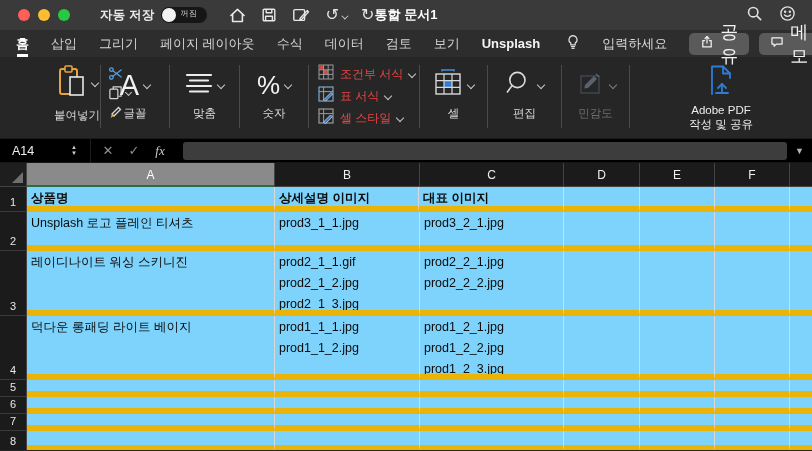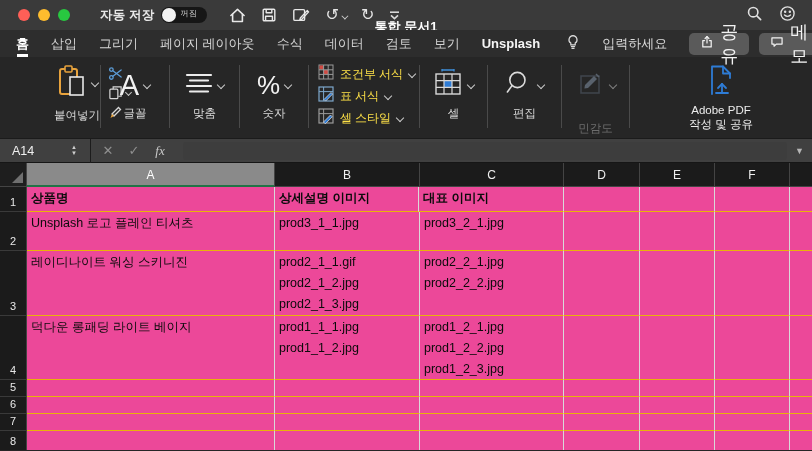--- a/index.html
+++ b/index.html
@@ -12,21 +12,21 @@
   .light { width:12px; height:12px; border-radius:50%; }
   .autosave { display:flex; align-items:center; gap:7px; margin-left:30px; }
   .autosave-label { font-size:12.5px; font-weight:bold; color:#e8e8e8; letter-spacing:.2px; }
   .toggle { width:46px; height:16px; border-radius:8px; background:#161616; display:flex; padding:1px; }
   .knob { width:14px; height:14px; border-radius:50%; background:#f2f2f2; }
   .toggle-state { font-size:8px; color:#cfcfcf; margin-left:4px; letter-spacing:.5px; }
   .qat { display:flex; align-items:center; gap:15px; margin-left:22px; color:#e6e6e6; }
   .qat svg { display:block; }
   .glyph-btn { font-size:16px; color:#e6e6e6; line-height:1; }
   .chev-mini { display:inline-block; width:5px; height:5px; border-right:1.2px solid #cfcfcf; border-bottom:1.2px solid #cfcfcf; transform:rotate(45deg) translateY(-2px); margin-left:2px; }
-  .doc-title { position:absolute; left:50%; top:12px; transform:translateX(-50%); height:30px; display:flex; align-items:center; font-size:13px; font-weight:bold; color:#ffffff; }
+  .doc-title { position:absolute; left:50%; top:0; transform:translateX(-50%); height:30px; display:flex; align-items:center; font-size:13px; font-weight:bold; color:#ffffff; }
   .titlebar-right { margin-left:auto; display:flex; align-items:center; gap:16px; padding-right:6px; }
 
   
   .tabrow { height:27px; background:#2d2d2d; display:flex; align-items:center; padding-left:16px; gap:22px; position:relative; }
   .tab { font-size:13px; color:#d4d4d4; position:relative; height:27px; display:flex; align-items:center; cursor:default; white-space:nowrap; }
   .tab.active { color:#ffffff; font-weight:bold; }
   .tab.active::after { content:""; position:absolute; left:1px; right:1px; bottom:0; height:3px; background:#ffffff; }
   .tellme { display:flex; align-items:center; gap:22px; color:#dcdcdc; font-size:13px; margin-left:4px; white-space:nowrap; }
   .tab-buttons { margin-left:auto; display:flex; gap:10px; padding-right:10px; }
   .pill-btn { height:22px; background:#5a5a5a; border-radius:5px; display:flex; align-items:center; gap:6px; padding:0 11px; font-size:18px; color:#f2f2f2; }
@@ -40,50 +40,50 @@
   .bigglyph { color:#f2f2f2; font-size:29px; font-weight:400; line-height:34px; }
   .icon-row { display:flex; align-items:flex-start; gap:5px; }
   .g-paste { width:100px; padding-left:6px; align-items:flex-start; }
   .paste-cols { display:flex; gap:8px;margin-left:48px; }
   .paste-main { display:flex; flex-direction:column; align-items:center; }
   .mini-col { display:flex; flex-direction:column; gap:4px; padding-top:2px; }
   .mini-item { display:flex; align-items:center; gap:3px; height:15px; }
   .g-font { width:68px; } .g-align { width:69px; } .g-number { width:68px; }
   .g-styles { width:110px; align-items:flex-start; padding-left:9px; padding-top:9px; gap:6px; }
   .style-row { display:flex; align-items:center; gap:6px; height:16px; }
-  .style-label { font-size:12px; color:#fde047; white-space:nowrap;font-family:Liberation Serif, serif; }
+  .style-label { font-size:12px; color:#ef4444; white-space:nowrap; }
   .g-cells { width:67px; } .g-edit { width:73px; } .g-sens { width:67px; }
-  .g-sens { opacity:.55;gap:15px; }
+  .g-sens { opacity:.55; }
   .g-adobe { flex:1; }
   .adobe-label { font-size:11.5px; color:#ececec; text-align:center; line-height:14px; margin-top:3px; }
   .big-icon-wrap { height:42px; display:flex; align-items:center; gap:5px; }
 
   
-  .fbar { height:24px; background:#404040; display:flex; align-items:center; border-bottom:1px solid #161616; }
+  .fbar { height:24px; background:#000000; display:flex; align-items:center; border-bottom:1px solid #161616; }
   .namebox { width:64px; padding-left:12px; font-size:12.5px; color:#f0f0f0; }
   .stepper { display:flex; flex-direction:column; gap:1px; width:20px; align-items:center; }
   .stepper span { font-size:6px; color:#cfcfcf; line-height:5px; }
   .fdiv { width:1px; height:24px; background:#1c1c1c; margin:0 4px 0 6px; }
   .fbtn { width:26px; text-align:center; font-size:13px; color:#8f8f8f; }
   .fx { font-style:italic; color:#c9c9c9; font-size:13px; font-family:"Liberation Serif","DejaVu Serif",serif; }
   .finput { flex:1; height:18px; background:#3d3d3d; border-radius:3px; margin:0 8px 0 10px; font-size:12px; color:#eee; padding:0 6px; line-height:18px; }
   .fexpand { font-size:9px; color:#b5b5b5; padding-right:8px; }
 
   
   .grid { height:287px; background:#ffffff; overflow:hidden; }
   .hdr-row { display:flex; height:24px; }
   .corner { width:27px; background:#1e1e1e; border-right:1px solid #444; border-bottom:1px solid #444; position:relative; }
   .corner::after { content:""; position:absolute; right:3px; bottom:3px; border-left:11px solid transparent; border-bottom:11px solid #6f6f6f; }
   .colhdr { background:#1b1b1b; color:#efefef; font-size:12px; display:flex; align-items:center; justify-content:center; border-right:1px solid #444; border-bottom:1px solid #444; position:relative; }
   .colhdr.sel { background:#8a8a8a; color:#ffffff; }
   .colhdr.sel::after { content:""; position:absolute; left:0; right:0; bottom:-1px; height:2px; background:var(--accent-green,#217346); }
   .cW0{width:248px}.cW1{width:145px}.cW2{width:144px}.cW3{width:76px}.cW4{width:75px}.cW5{width:75px}.cW6{width:22px;border-right:none}
   .srow { display:flex; }
   .rowhdr { width:27px; background:#1b1b1b; color:#e8e8e8; font-size:11px; display:flex; align-items:flex-end; justify-content:center; padding-bottom:3px; border-right:1px solid #444; border-bottom:1px solid #3a3a3a; }
-  .cell { background:#ec4899; border-right:1px solid #d9d9d9; border-bottom:1px solid #eab308; font-size:12.5px; color:#0b0b0b; line-height:21px; padding:1px 0 0 4px; white-space:pre-line; overflow:hidden; }
+  .cell { background:#7dd3fc; border-right:1px solid #d9d9d9; border-bottom:6px solid #eab308; font-size:12.5px; color:#0b0b0b; line-height:21px; padding:1px 0 0 4px; white-space:pre-line; overflow:hidden; }
   .cell.last { border-right:none; }
   .r1{height:25px}.r2{height:39px}.r3{height:65px}.r4{height:64px}.r5{height:17px}.r6{height:17px}.r7{height:17px}.r8{height:20px}
   .bold .cell { font-weight:bold; }
   svg { flex:none; }
 </style>
 </head>
 <body>
 
 <div class="titlebar">
   <div class="lights">

